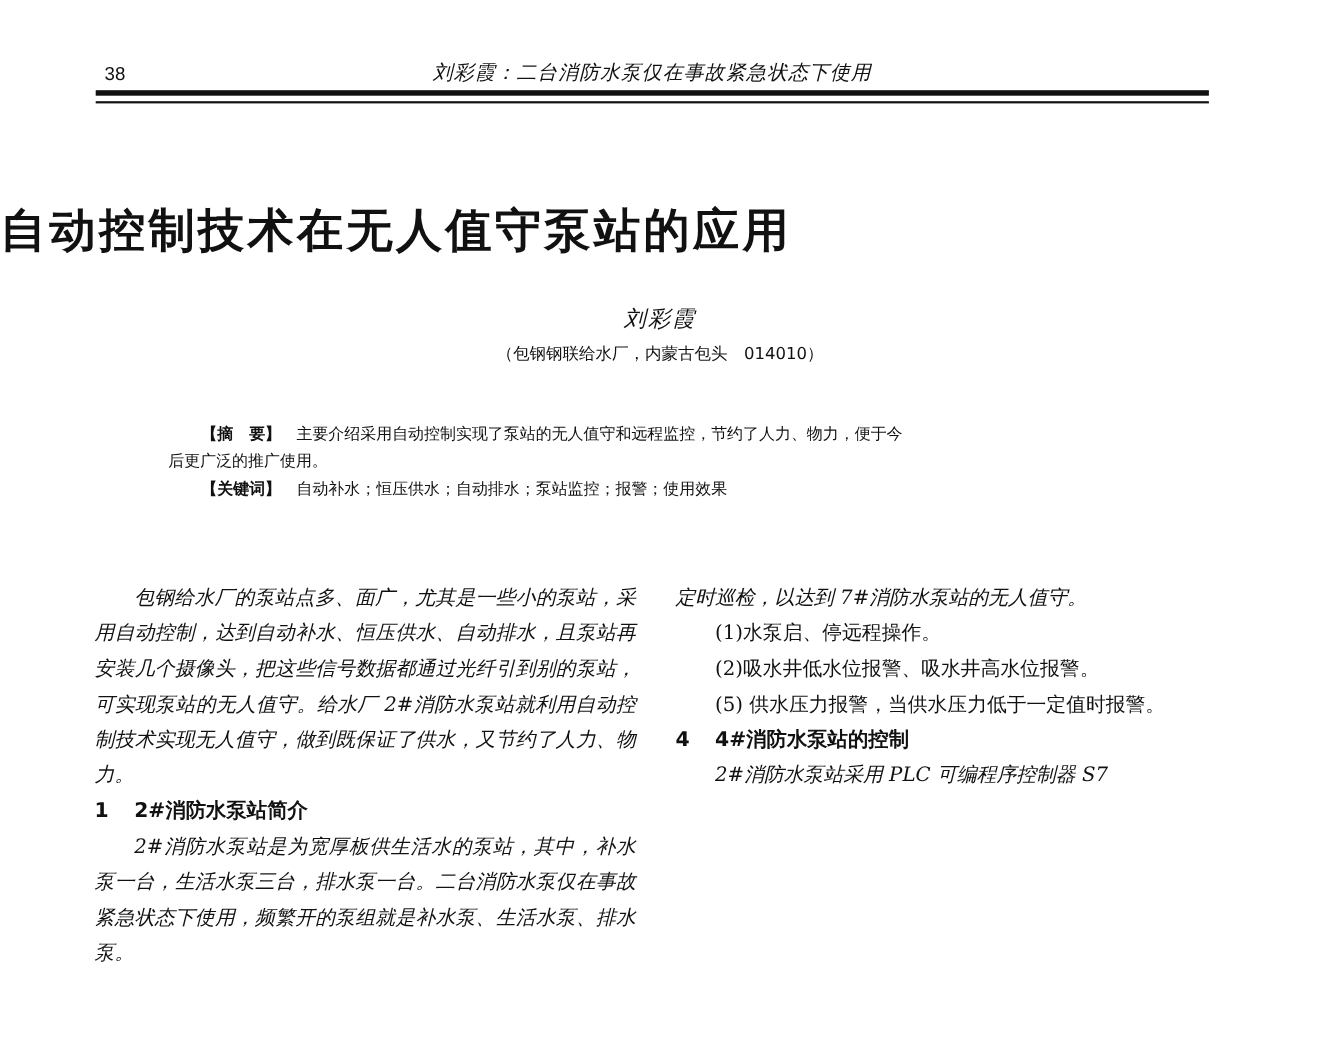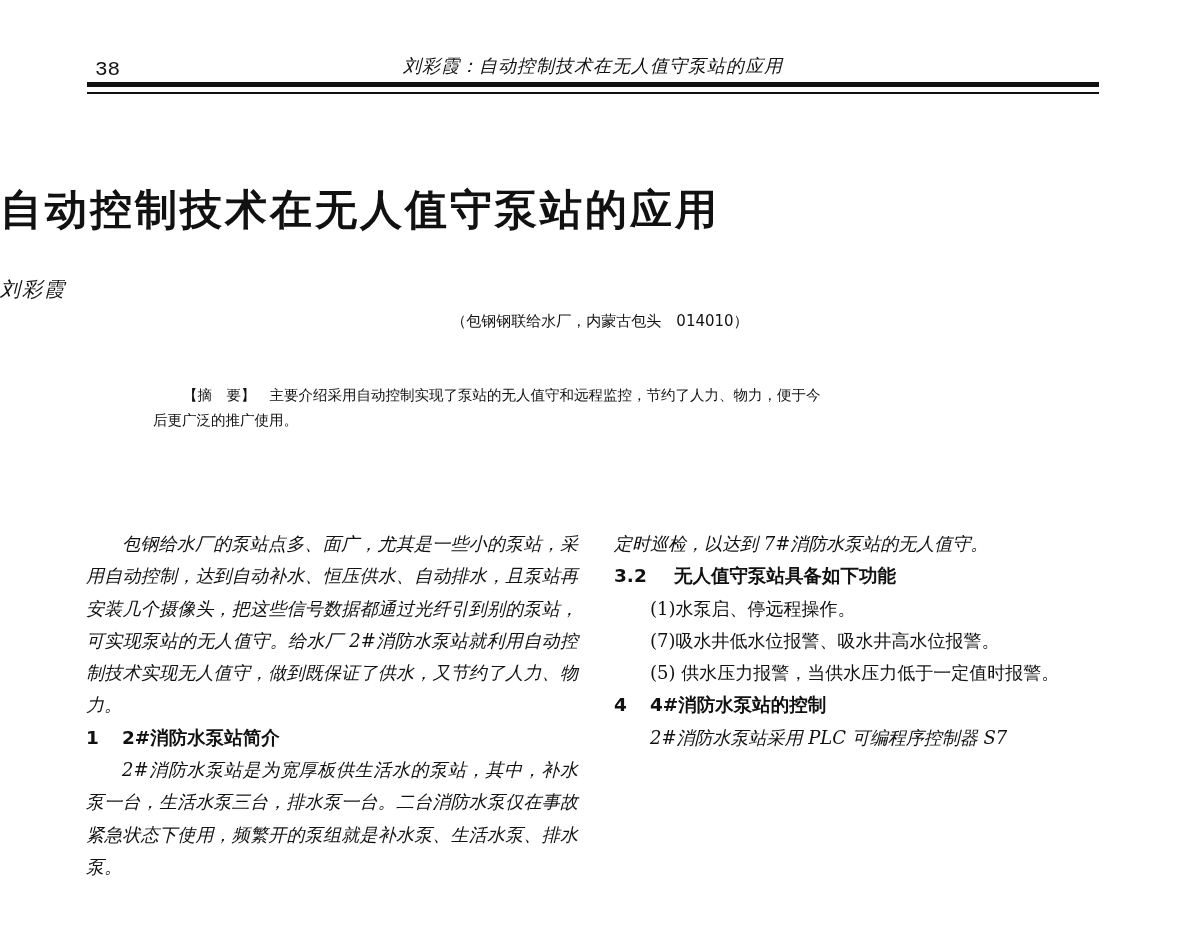--- a/index.html
+++ b/index.html
@@ -6,104 +6,104 @@
   body {
     width: 1200px; height: 952px; position: relative; overflow: hidden;
     font-family: "DejaVu Serif", "Liberation Serif", serif;
     color: #111111;
   }
   .running-head {
     position: absolute; left: 87px; top: 52px; width: 1012px; height: 30px;
   }
   .page-number {
     position: absolute; left: 8px; top: 6px;
-    font-family: Liberation Mono, monospace; font-size: 21px;
+    font-family: Liberation Sans, sans-serif; font-size: 17px;
   }
   .running-title {
     position: absolute; left: 0; right: 0; top: 2px; text-align: center;
     font-size: 18px; font-style: italic; letter-spacing: 1px;
   }
   .rule-thick {
     position: absolute; left: 87px; top: 82px; width: 1012px; height: 5px; background: #111;
   }
   .rule-thin {
     position: absolute; left: 87px; top: 92px; width: 1012px; height: 2px; background: #111;
   }
   .title {
     position: absolute; left: 0; right: 0; top: 182px; 
     font-size: 42px; font-weight: bold; letter-spacing: 3px;
     font-family: "DejaVu Serif", serif;
   }
   .author {
-    position: absolute; left: 0; right: 0; top: 276px; 
+    position: absolute; left: 0; right: 0; top: 276px; text-align: center;
     font-size: 20px; font-style: italic; letter-spacing: 2px;
   }
   .affiliation {
     position: absolute; left: 0; right: 0; top: 312px; text-align: center;
     font-size: 15px; font-family: "DejaVu Sans", sans-serif;
   }
   .abstract {
     position: absolute; left: 153px; top: 383px; width: 890px;
     font-size: 14.5px; line-height: 25px;
     font-family: "DejaVu Sans", sans-serif;
   }
   .abstract .line { white-space: nowrap; }
   .abstract .indent { padding-left: 30px; }
-  .abs-label { font-weight: normal; margin-right: 14px; }
+  .abs-label { font-weight: bold; margin-right: 14px; }
   .column {
     position: absolute; top: 528px; width: 492px;
     font-size: 18px; line-height: 32.3px;
     font-family: "DejaVu Serif", serif;
   }
   .col-left { left: 86px; }
   .col-right { left: 614px; width: 490px; }
   .para { text-align: justify; text-align-last: left; font-style: italic; }
   .para.indent { text-indent: 2em; }
   .heading {
     font-family: "DejaVu Sans", sans-serif; font-weight: bold; font-size: 18.5px;
   }
   .heading .num { display: inline-block; min-width: 36px; }
   .item { text-indent: 2em; text-align: justify; }
 </style>
 </head>
 <body>
 
 <div class="running-head">
   <span class="page-number">38</span>
-  <div class="running-title">刘彩霞：自动控制技术在无人值守泵站的应用</div>
+  <div class="running-title">刘彩霞：二台消防水泵仅在事故紧急状态下使用</div>
 </div>
 <div class="rule-thick"></div>
 <div class="rule-thin"></div>
 
 <div class="title">自动控制技术在无人值守泵站的应用</div>
 <div class="author">刘彩霞</div>
 <div class="affiliation">（包钢钢联给水厂，内蒙古包头　014010）</div>
 
 <div class="abstract">
   <div class="line indent">
     <span class="abs-label">【摘　要】</span><span>主要介绍采用自动控制实现了泵站的无人值守和远程监控，节约了人力、物力，便于今</span>
   </div>
   <div class="line">
     <span>后更广泛的推广使用。</span>
   </div>
+  <div class="line indent">
+    <span class="abs-label">【关键词】</span><span>自动补水；恒压供水；自动排水；泵站监控；报警；使用效果</span>
+  </div>
 </div>
 
 <div class="column col-left">
   <div class="para indent">包钢给水厂的泵站点多、面广，尤其是一些小的泵站，采用自动控制，达到自动补水、恒压供水、自动排水，且泵站再安装几个摄像头，把这些信号数据都通过光纤引到别的泵站，可实现泵站的无人值守。给水厂 2#消防水泵站就利用自动控制技术实现无人值守，做到既保证了供水，又节约了人力、物力。</div>
   <div class="heading">
     <span class="num">1</span><span>2#消防水泵站简介</span>
   </div>
   <div class="para indent">2#消防水泵站是为宽厚板供生活水的泵站，其中，补水泵一台，生活水泵三台，排水泵一台。二台消防水泵仅在事故紧急状态下使用，频繁开的泵组就是补水泵、生活水泵、排水泵。</div>
 </div>
 
 <div class="column col-right">
   <div class="para">定时巡检，以达到 7#消防水泵站的无人值守。</div>
-  <div class="heading">
-    <span class="num" style="min-width:60px">3.2</span><span>无人值守泵站具备如下功能</span>
-  </div>
   <div class="item">(1)水泵启、停远程操作。</div>
-  <div class="item">(7)吸水井低水位报警、吸水井高水位报警。</div>
+  <div class="item">(2)吸水井低水位报警、吸水井高水位报警。</div>
   <div class="item">(5) 供水压力报警，当供水压力低于一定值时报警。</div>
   <div class="heading">
     <span class="num">4</span><span>4#消防水泵站的控制</span>
   </div>
   <div class="para indent">2#消防水泵站采用 PLC 可编程序控制器 S7</div>
 </div>
 
 </body></html>

